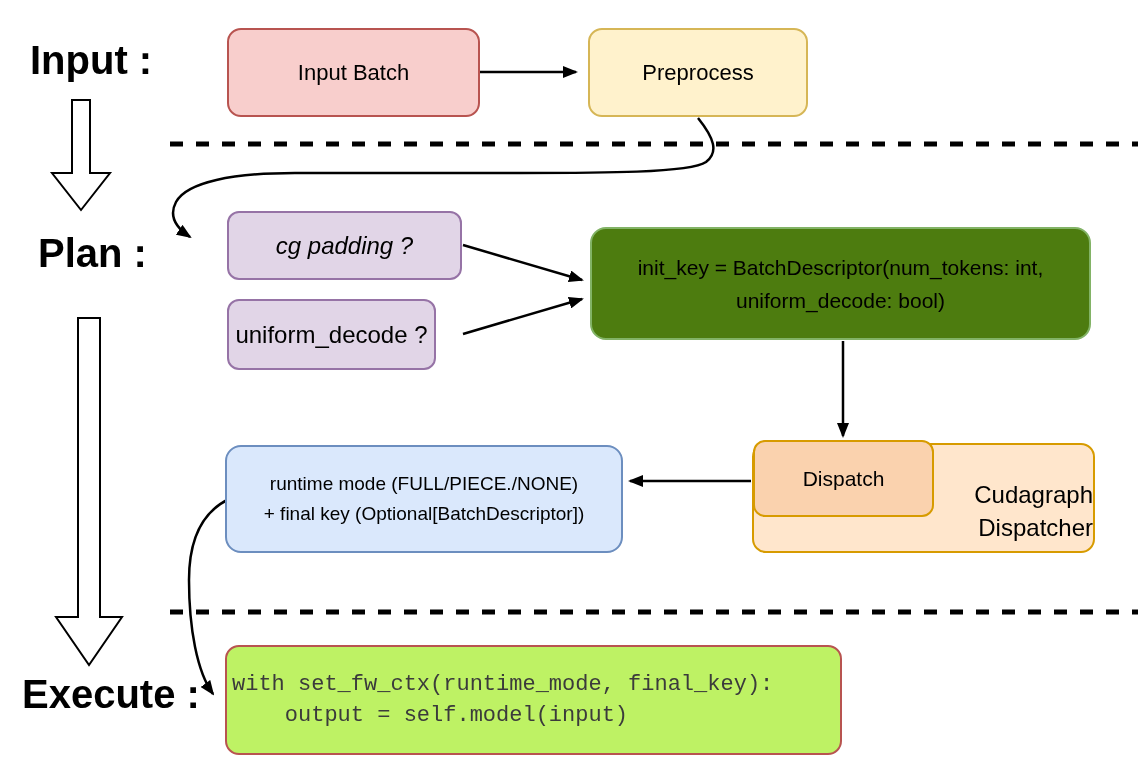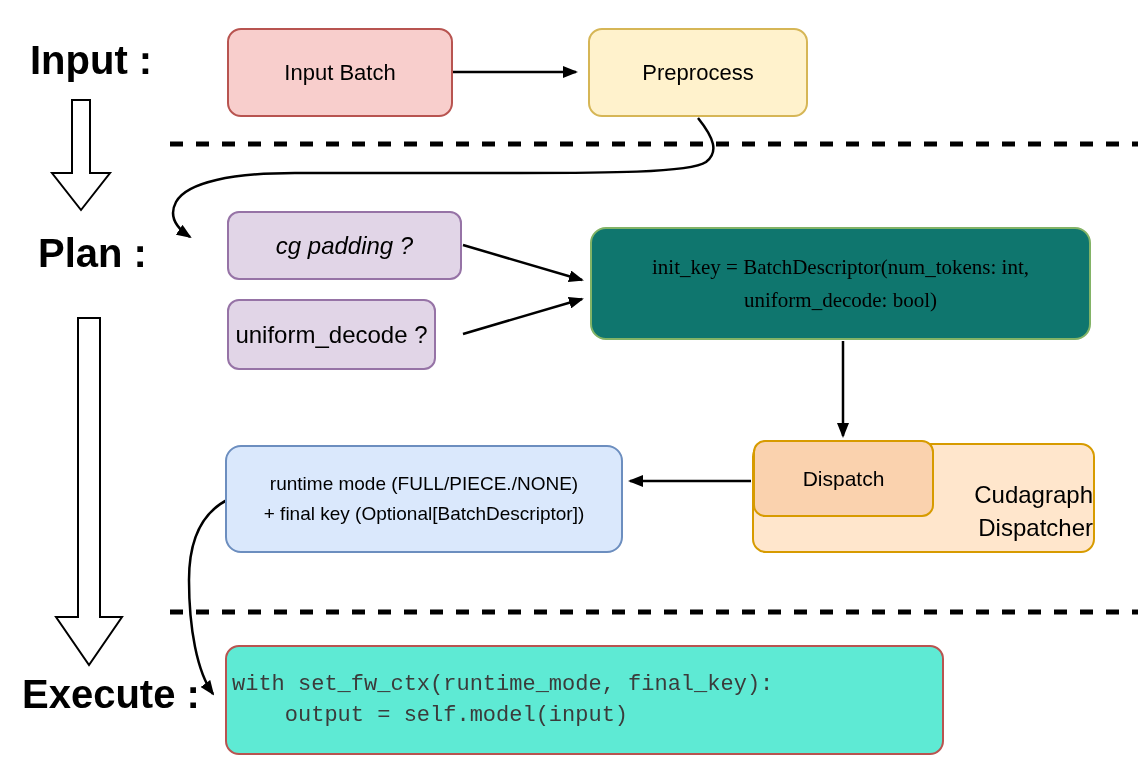--- a/index.html
+++ b/index.html
@@ -36,21 +36,21 @@
     align-items: center;
     justify-content: center;
     text-align: center;
     color: #000000;
     border-style: solid;
     border-width: 2px;
   }
   .node span { display: block; }
 
   .node-input-batch {
-    left: 227px; top: 28px; width: 226px; height: 89px;
+    left: 227px; top: 28px; width: 253px; height: 89px;
     background: #f8cecc; border-color: #b85450; border-radius: 14px;
     font-size: 22px;
   }
   .node-preprocess {
     left: 588px; top: 28px; width: 220px; height: 89px;
     background: #fff2cc; border-color: #d6b656; border-radius: 14px;
     font-size: 22px;
   }
   .node-cg-padding {
     left: 227px; top: 211px; width: 235px; height: 69px;
@@ -58,22 +58,22 @@
     font-size: 24px;
     font-style: italic;
   }
   .node-uniform-decode {
     left: 227px; top: 299px; width: 209px; height: 71px;
     background: #e1d5e7; border-color: #9673a6; border-radius: 12px;
     font-size: 24px;
   }
   .node-init-key {
     left: 590px; top: 227px; width: 501px; height: 113px;
-    background: #0f766e; border-color: #82b366; border-radius: 16px;
-    font-size: 21px; line-height: 33px; font-family: Liberation Serif, serif;
+    background: #4d7c0f; border-color: #82b366; border-radius: 16px;
+    font-size: 21px; line-height: 33px;
   }
   .node-cudagraph {
     left: 752px; top: 443px; width: 343px; height: 110px;
     background: #ffe6cc; border-color: #d79b00; border-radius: 14px;
   }
   .node-dispatch {
     left: 753px; top: 440px; width: 181px; height: 77px;
     background: #fad2ae; border-color: #d79b00; border-radius: 12px;
     font-size: 21px;
   }
@@ -83,22 +83,22 @@
     text-align: right;
     font-size: 24px; line-height: 33px;
     color: #000000;
   }
   .node-runtime-mode {
     left: 225px; top: 445px; width: 398px; height: 108px;
     background: #dae8fc; border-color: #6c8ebf; border-radius: 16px;
     font-size: 19px; line-height: 30px;
   }
   .node-execute-code {
-    left: 225px; top: 645px; width: 719px; height: 110px;
-    background: #5eead4; border-color: #b85450; border-radius: 14px;
+    left: 225px; top: 645px; width: 617px; height: 110px;
+    background: #bef264; border-color: #b85450; border-radius: 14px;
     align-items: flex-start;
     justify-content: center;
     text-align: left;
     padding-left: 5px;
   }
   .node-execute-code span {
     font-family: "Liberation Mono", "DejaVu Sans Mono", monospace;
     font-size: 22px;
     line-height: 31px;
     color: #3b3b3b;

